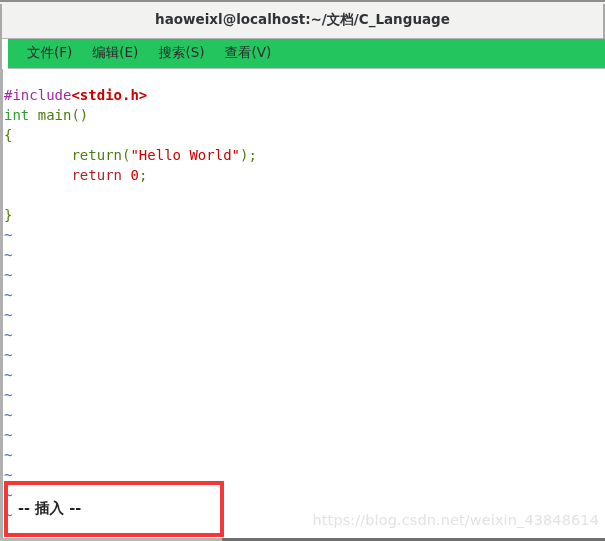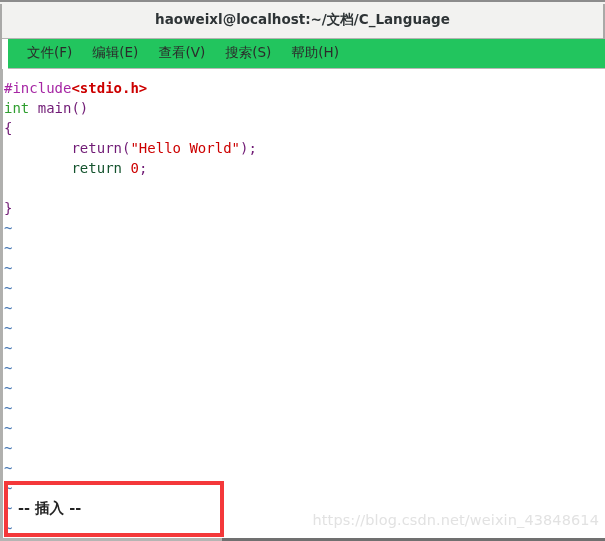--- a/index.html
+++ b/index.html
@@ -104,41 +104,41 @@
     left: 0; top: 0;
     width: 3px;
     height: 472px;
     background: #b0b0ae;
   }
   .term-inner {
     position: absolute;
     left: 3px; top: 0;
     width: 602px;
     height: 472px;
-    padding-top: 9px;
+    padding-top: 16px;
     box-sizing: border-box;
   }
 
   .line {
     height: 20px;
     line-height: 20px;
     font-family: "DejaVu Sans Mono", monospace;
     font-size: 14px;
     white-space: pre;
     color: #2e3436;
     padding-left: 1px;
   }
 
   
   .tok-pre     { color: #a626a4; }   
   .tok-inc     { color: #cc0000; font-weight: bold; }  
   .tok-type    { color: #2f9e2f; }   
-  .tok-plain   { color: #701a75; }   
+  .tok-plain   { color: #4d7c0f; }   
   .tok-str     { color: #cc0000; }   
-  .tok-kw      { color: #14532d; }   
+  .tok-kw      { color: #b91c1c; }   
   .tok-num     { color: #cc0000; }   
   .tok-tilde   { color: #4a7ab5; }   
 
   
   .statusline {
     position: absolute;
     left: 3px;
     top: 497px;
     height: 22px;
     line-height: 22px;
@@ -202,23 +202,22 @@
   <div class="titlebar">
     <div class="titlebar-left-edge"></div>
     <div class="titlebar-right-edge"></div>
     <div class="title-text">haoweixl@localhost:~/文档/C_Language</div>
   </div>
 
   <div class="menubar-left-edge"></div>
   <div class="menubar" id="menubar">
       <div class="menu-item">文件(F)</div>
       <div class="menu-item">编辑(E)</div>
+      <div class="menu-item">搜索(S)</div>
       <div class="menu-item">查看(V)</div>
-      <div class="menu-item">搜索(S)</div>
-      <div class="menu-item">帮助(H)</div>
     </div>
 
   <div class="terminal">
     <div class="terminal-left-edge"></div>
     <div class="term-inner" id="vim-buffer">
         <div class="line"><span class="tok-pre">#include</span><span class="tok-inc">&lt;stdio.h&gt;</span></div>
         <div class="line"><span class="tok-type">int</span><span class="tok-plain"> main()</span></div>
         <div class="line"><span class="tok-plain">{</span></div>
         <div class="line"><span class="tok-plain">        return(</span><span class="tok-str">"Hello World"</span><span class="tok-plain">);</span></div>
         <div class="line"><span class="tok-plain">        </span><span class="tok-kw">return</span><span class="tok-plain"> </span><span class="tok-num">0</span><span class="tok-plain">;</span></div>

